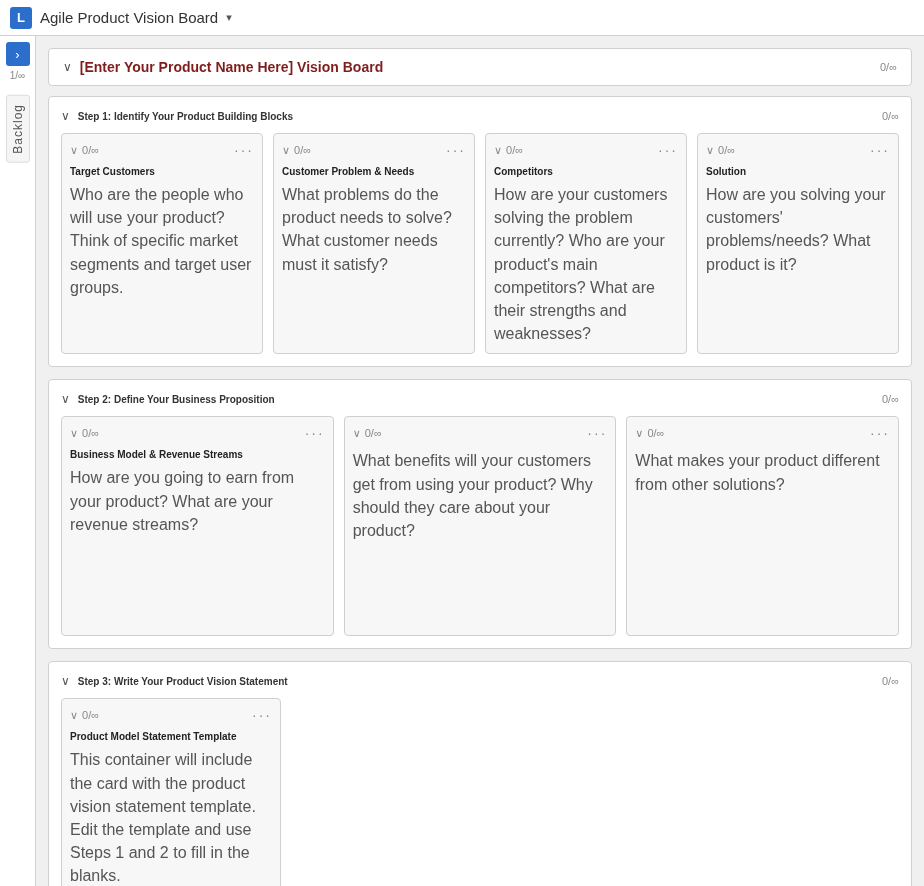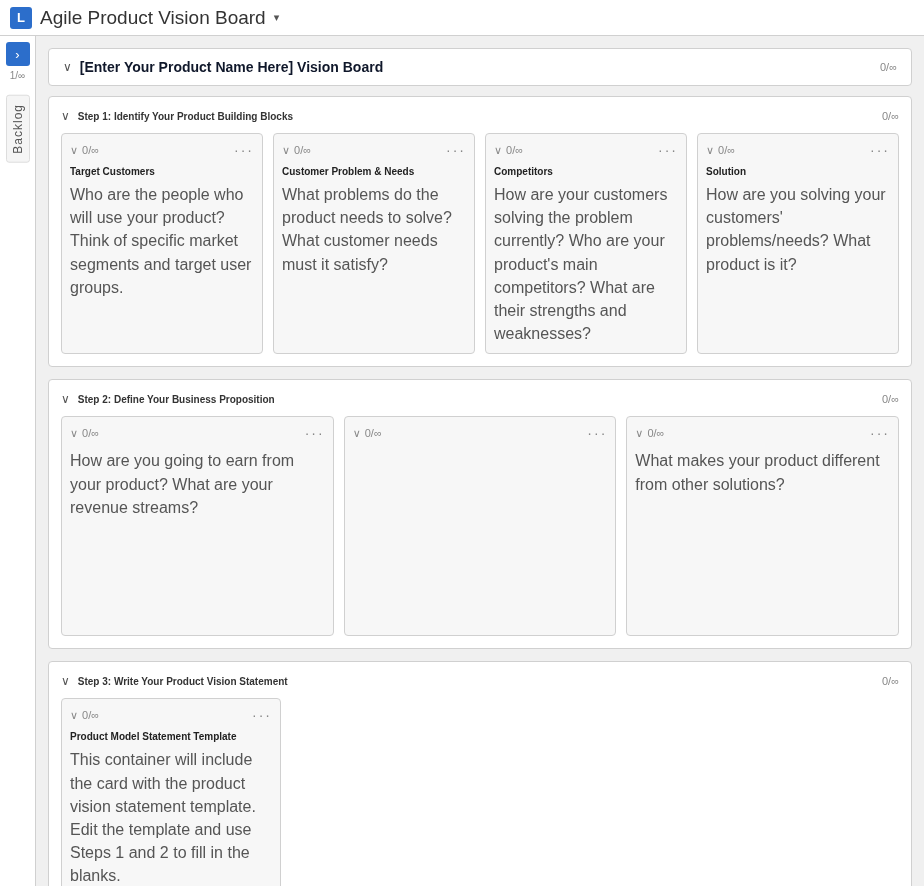--- a/index.html
+++ b/index.html
@@ -28,21 +28,21 @@
       background: #2c6ecb;
       color: #fff;
       font-weight: bold;
       font-size: 13px;
       display: flex;
       align-items: center;
       justify-content: center;
       border-radius: 3px;
     }
     .top-bar-title {
-      font-size: 19px;
+      font-size: 15px;
       font-weight: 500;
       color: #333;
     }
     .top-bar-caret {
       color: #555;
       font-size: 11px;
     }
 
     
     .layout {
@@ -113,21 +113,21 @@
       cursor: pointer;
       color: #555;
       font-size: 12px;
       display: flex;
       align-items: center;
       gap: 2px;
     }
     .board-title {
       font-size: 14px;
       font-weight: 600;
-      color: #0f172a;
+      color: #7f1d1d;
       flex: 1;
     }
     .card-count {
       font-size: 11px;
       color: #888;
     }
 
     
     .section {
       background: #fff;
@@ -309,31 +309,33 @@
       <div class="cards-grid cards-grid-3">
 
         <div class="card">
           <div class="card-header">
             <div class="card-header-left">
               <span class="card-collapse">∨</span>
               <span class="card-count-small">0/∞</span>
             </div>
             <span class="card-dots">···</span>
           </div>
+          <div class="card-title">Business Model &amp; Revenue Streams</div>
           <div class="card-description">How are you going to earn from your product? What are your revenue streams?</div>
         </div>
 
         <div class="card">
           <div class="card-header">
             <div class="card-header-left">
               <span class="card-collapse">∨</span>
               <span class="card-count-small">0/∞</span>
             </div>
             <span class="card-dots">···</span>
           </div>
+          <div class="card-description">What benefits will your customers get from using your product? Why should they care about your product?</div>
         </div>
 
         <div class="card">
           <div class="card-header">
             <div class="card-header-left">
               <span class="card-collapse">∨</span>
               <span class="card-count-small">0/∞</span>
             </div>
             <span class="card-dots">···</span>
           </div>

